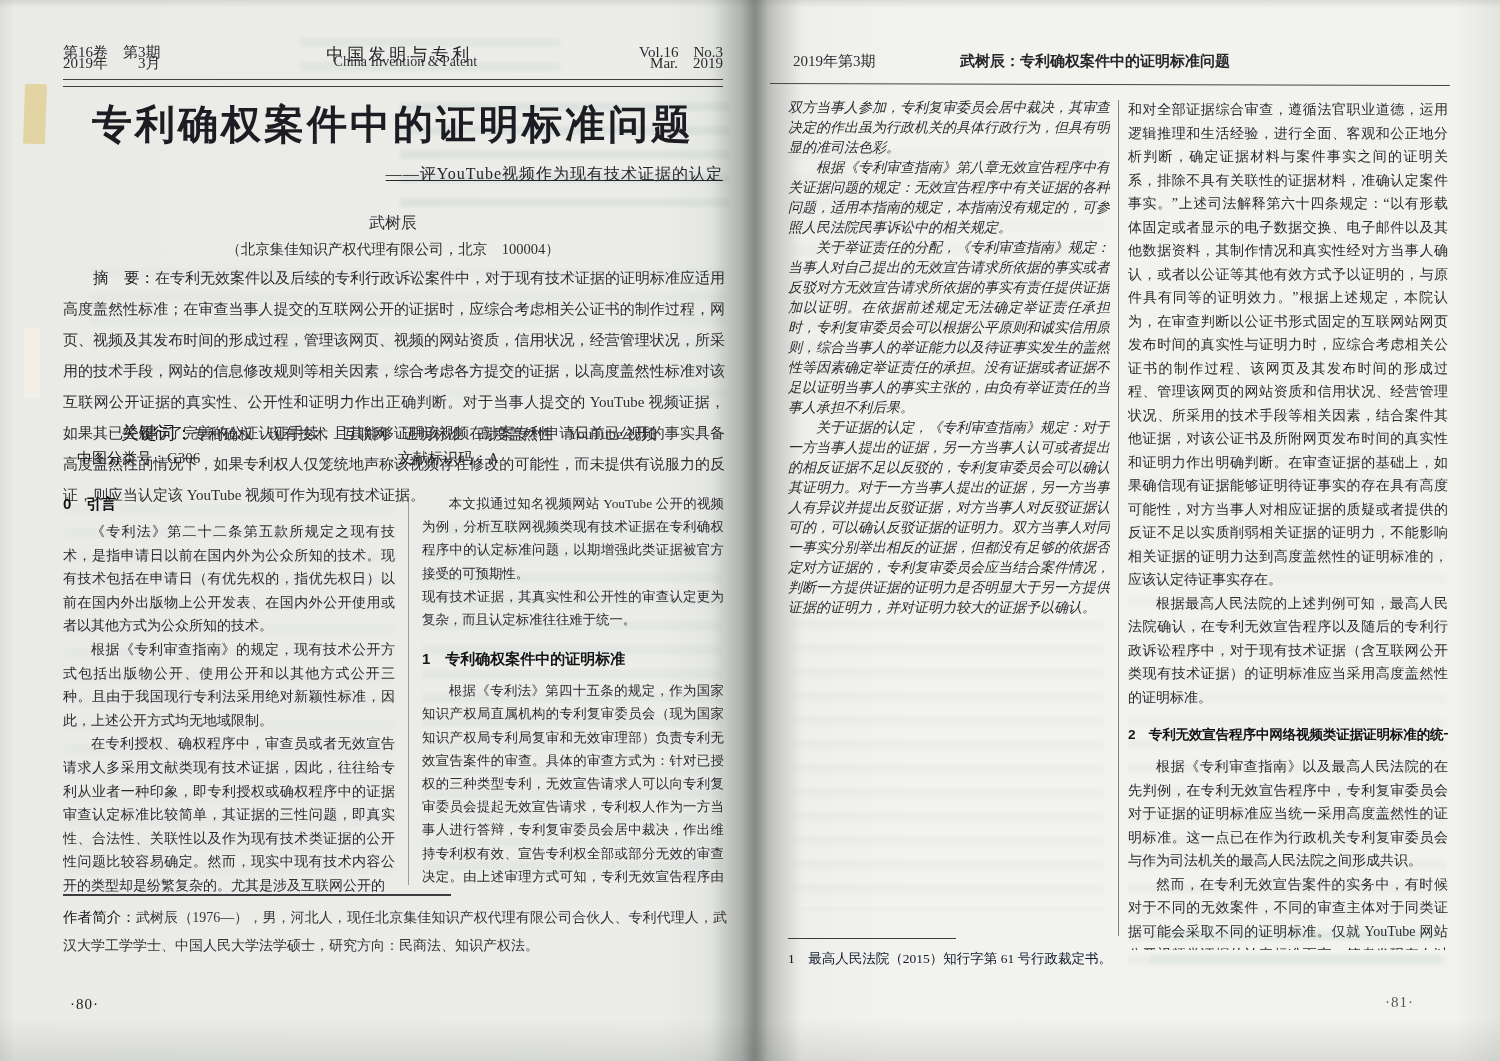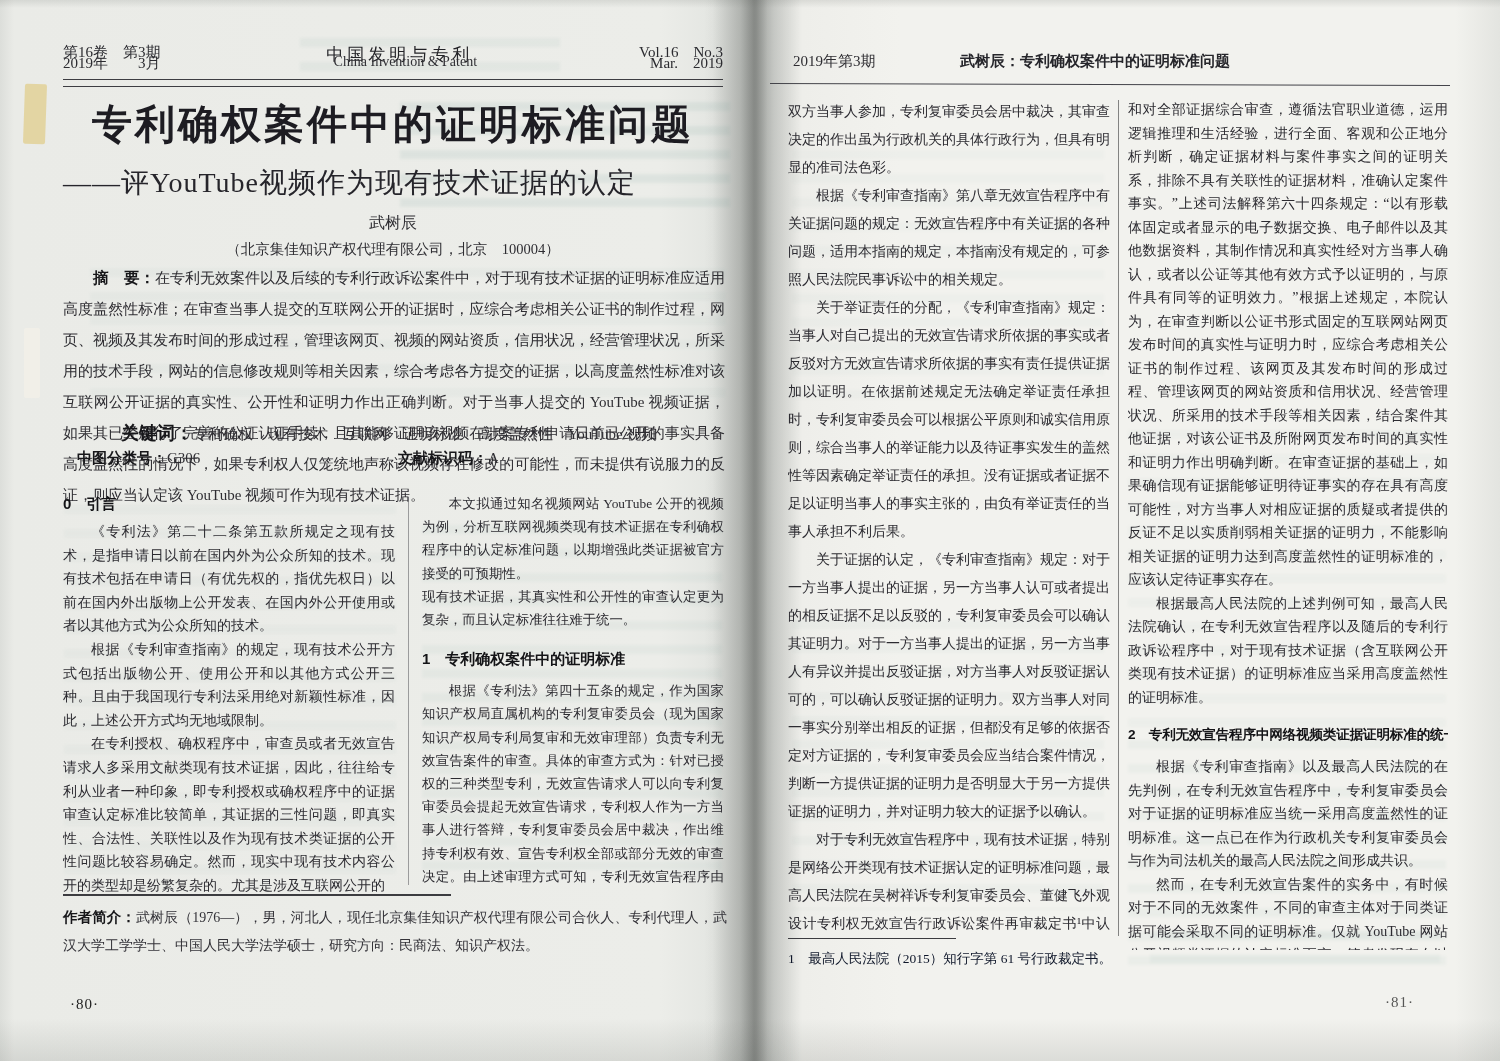--- a/index.html
+++ b/index.html
@@ -17,38 +17,38 @@
       linear-gradient(90deg,
         #dcdeda 0px, #eaebe7 14px, #ecede9 44%, #e4e6e2 47.5%,
         #bcbfbb 49.6%, #a9aca8 50.4%, #cfd1cd 51.6%, #eeeeea 53.5%,
         #f2f2ee 60%, #f2f2ee 97%, #e3e4e0 100%);
   }
   .gutter-shadow{
     position:absolute;left:704px;top:0;width:96px;height:1061px;
     background:linear-gradient(90deg, rgba(0,0,0,0) 0, rgba(40,42,40,.10) 38%, rgba(40,42,40,.28) 52%, rgba(0,0,0,.06) 66%, rgba(0,0,0,0) 100%);
     pointer-events:none;
   }
-  .hei{font-family:"Liberation Sans","DejaVu Sans",sans-serif;font-weight:bold;color:#17171a;}
+  .hei{font-family:"Liberation Sans","DejaVu Sans",sans-serif;font-weight:normal;color:#17171a;}
   .abs-pos{position:absolute;}
   .jc{text-align:justify;text-justify:inter-character;}
   p{margin:0;}
   .p{text-indent:2em;text-align:justify;}
   .cont{text-indent:0;}
   .colbox{position:absolute;overflow:hidden;z-index:3;}
   .body-txt{font-size:14px;line-height:23.6px;color:#2c2b31;}
   .sec-h{font-family:"Liberation Sans","DejaVu Sans",sans-serif;font-weight:bold;color:#141417;font-size:15px;line-height:24px;}
 
   
   .lp-head-row{position:absolute;left:63px;width:660px;display:flex;justify-content:space-between;font-size:15px;color:#2b2b30;z-index:3;}
   .dbl-rule{position:absolute;left:63px;top:79px;width:660px;height:6px;border-top:1.8px solid #3d3d42;border-bottom:1.8px solid #3d3d42;z-index:3;}
 
   .title{position:absolute;left:63px;top:97px;width:660px;text-align:center;
     font-size:40px;font-weight:bold;letter-spacing:3px;color:#1d1c22;z-index:3;}
-  .subtitle{position:absolute;left:63px;top:164px;width:660px;text-align:left;
-    font-size:28px;letter-spacing:1px;color:#26252b;z-index:3;}
+  .subtitle{position:absolute;left:63px;top:164px;width:660px;text-align:right;
+    font-size:16px;letter-spacing:1px;color:#26252b;z-index:3;text-decoration:underline;}
   .author{position:absolute;left:63px;top:213px;width:660px;text-align:center;font-size:16px;z-index:3;}
   .affil{position:absolute;left:63px;top:240px;width:660px;text-align:center;font-size:14.5px;z-index:3;}
 
   .abstract{position:absolute;left:63px;top:262px;width:662px;font-size:15px;line-height:31px;z-index:3;}
   .kw-row{position:absolute;left:63px;top:421px;width:662px;font-size:15px;z-index:3;text-indent:2em;}
   .clc-row{position:absolute;left:63px;top:449px;width:662px;font-size:15px;z-index:3;}
 
   .vrule{position:absolute;width:1px;background:rgba(90,90,92,.55);z-index:2;}
   .foot-rule{position:absolute;height:0;border-top:2px solid #3c3c40;z-index:3;}
   .bio{position:absolute;left:63px;top:903px;width:664px;font-size:14px;line-height:28px;z-index:3;color:#333238;}
@@ -146,26 +146,25 @@
 </div>
 
 <div class="pageno" style="left:70px;top:996px;">·80·</div>
 
 <div class="rp-issue">2019年第3期</div>
 <div class="rp-running">武树辰：专利确权案件中的证明标准问题</div>
 <div class="sgl-rule"></div>
 
 <div class="vrule" style="left:1118px;top:100px;height:836px;background:rgba(70,70,72,.65);"></div>
 
-<div class="colbox body-txt" style="left:788px;top:98px;width:322px;height:834px;line-height:28px;">
+<div class="colbox body-txt" style="left:788px;top:98px;width:322px;height:834px;line-height:20px;font-style:italic;">
   <p class="p cont">双方当事人参加，专利复审委员会居中裁决，其审查决定的作出虽为行政机关的具体行政行为，但具有明显的准司法色彩。</p>
   <p class="p">根据《专利审查指南》第八章无效宣告程序中有关证据问题的规定：无效宣告程序中有关证据的各种问题，适用本指南的规定，本指南没有规定的，可参照人民法院民事诉讼中的相关规定。</p>
   <p class="p">关于举证责任的分配，《专利审查指南》规定：当事人对自己提出的无效宣告请求所依据的事实或者反驳对方无效宣告请求所依据的事实有责任提供证据加以证明。在依据前述规定无法确定举证责任承担时，专利复审委员会可以根据公平原则和诚实信用原则，综合当事人的举证能力以及待证事实发生的盖然性等因素确定举证责任的承担。没有证据或者证据不足以证明当事人的事实主张的，由负有举证责任的当事人承担不利后果。</p>
   <p class="p">关于证据的认定，《专利审查指南》规定：对于一方当事人提出的证据，另一方当事人认可或者提出的相反证据不足以反驳的，专利复审委员会可以确认其证明力。对于一方当事人提出的证据，另一方当事人有异议并提出反驳证据，对方当事人对反驳证据认可的，可以确认反驳证据的证明力。双方当事人对同一事实分别举出相反的证据，但都没有足够的依据否定对方证据的，专利复审委员会应当结合案件情况，判断一方提供证据的证明力是否明显大于另一方提供证据的证明力，并对证明力较大的证据予以确认。</p>
-  <p class="p">对于专利无效宣告程序中，现有技术证据，特别是网络公开类现有技术证据认定的证明标准问题，最高人民法院在吴树祥诉专利复审委员会、董健飞外观设计专利权无效宣告行政诉讼案件再审裁定书¹中认为，本案在再审阶段的争议焦点问题是：一、二审法院认定涉案网站图片所示的外观设计在本案专利申请日前已经公开是否正确。《最高人民法院关于行政诉讼证据若干问题的规定》第五十四条规定：“法庭应当对经过庭审质证的证据和无需质证的证据进行逐一审查</p>
 </div>
 
 <div class="foot-rule" style="left:788px;top:938px;width:168px;border-top-width:1.6px;"></div>
 <div class="abs-pos fn-txt" style="left:788px;top:948px;width:330px;z-index:3;">1　最高人民法院（2015）知行字第 61 号行政裁定书。</div>
 
 <div class="colbox body-txt" style="left:1128px;top:98px;width:320px;height:852px;line-height:23.5px;">
   <p class="p cont">和对全部证据综合审查，遵循法官职业道德，运用逻辑推理和生活经验，进行全面、客观和公正地分析判断，确定证据材料与案件事实之间的证明关系，排除不具有关联性的证据材料，准确认定案件事实。”上述司法解释第六十四条规定：“以有形载体固定或者显示的电子数据交换、电子邮件以及其他数据资料，其制作情况和真实性经对方当事人确认，或者以公证等其他有效方式予以证明的，与原件具有同等的证明效力。”根据上述规定，本院认为，在审查判断以公证书形式固定的互联网站网页发布时间的真实性与证明力时，应综合考虑相关公证书的制作过程、该网页及其发布时间的形成过程、管理该网页的网站资质和信用状况、经营管理状况、所采用的技术手段等相关因素，结合案件其他证据，对该公证书及所附网页发布时间的真实性和证明力作出明确判断。在审查证据的基础上，如果确信现有证据能够证明待证事实的存在具有高度可能性，对方当事人对相应证据的质疑或者提供的反证不足以实质削弱相关证据的证明力，不能影响相关证据的证明力达到高度盖然性的证明标准的，应该认定待证事实存在。</p>
   <p class="p">根据最高人民法院的上述判例可知，最高人民法院确认，在专利无效宣告程序以及随后的专利行政诉讼程序中，对于现有技术证据（含互联网公开类现有技术证据）的证明标准应当采用高度盖然性的证明标准。</p>
   <div class="sec-h" style="margin:14px 0 8px 0;font-size:13.6px;letter-spacing:-.2px;white-space:nowrap;overflow:hidden;">2　专利无效宣告程序中网络视频类证据证明标准的统一</div>
   <p class="p">根据《专利审查指南》以及最高人民法院的在先判例，在专利无效宣告程序中，专利复审委员会对于证据的证明标准应当统一采用高度盖然性的证明标准。这一点已在作为行政机关专利复审委员会与作为司法机关的最高人民法院之间形成共识。</p>

